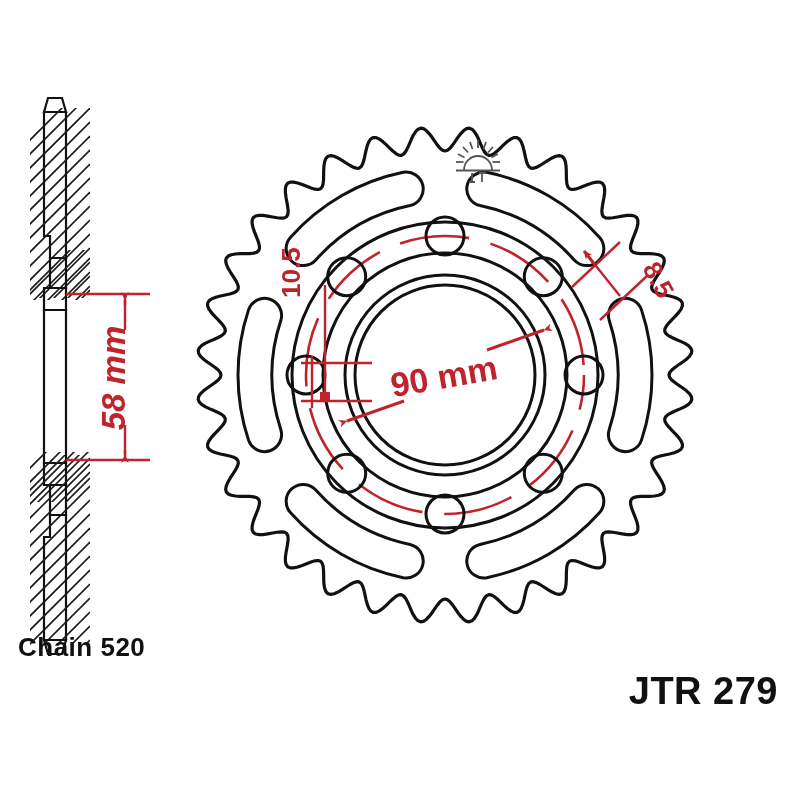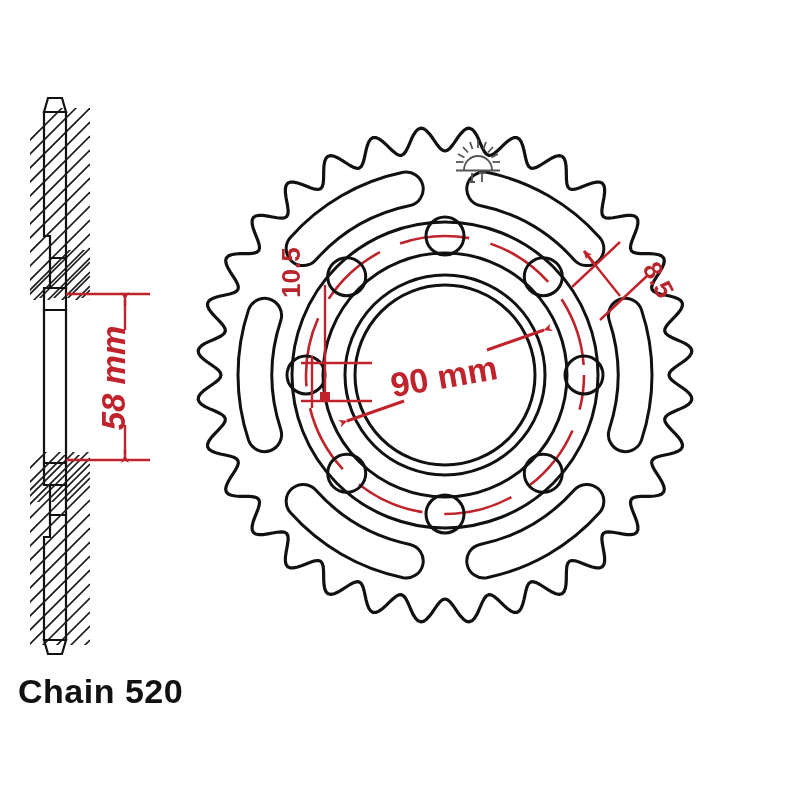--- a/index.html
+++ b/index.html
@@ -25,23 +25,23 @@
     position: absolute;
     top: 0;
     left: 0;
     width: 800px;
     height: 800px;
     display: block;
   }
   .label-chain {
     position: absolute;
     left: 18px;
-    top: 672px;
-    font-family: "Liberation Sans", sans-serif;
-    font-size: 34px;
+    top: 632px;
+    font-family: "Liberation Sans", sans-serif;
+    font-size: 26px;
     font-weight: bold;
     color: #111111;
     letter-spacing: 0.5px;
     white-space: nowrap;
   }
   .label-part {
     position: absolute;
     right: 22px;
     top: 670px;
     font-family: "Liberation Sans", sans-serif;
@@ -259,14 +259,15 @@
       <line x1="22" y1="2" x2="14.5" y2="2"></line>
 
       <path d="M-6,13 L-6,22 M-9,22 L-3,22"></path>
       <path d="M4,13 L4,22 M1,13 L8,13"></path>
     </g>
 
   </svg>
 
   <div class="label-chain">Chain 520</div>
 
+  <div class="label-part">JTR 279</div>
 
 </div>
 
 </body></html>

